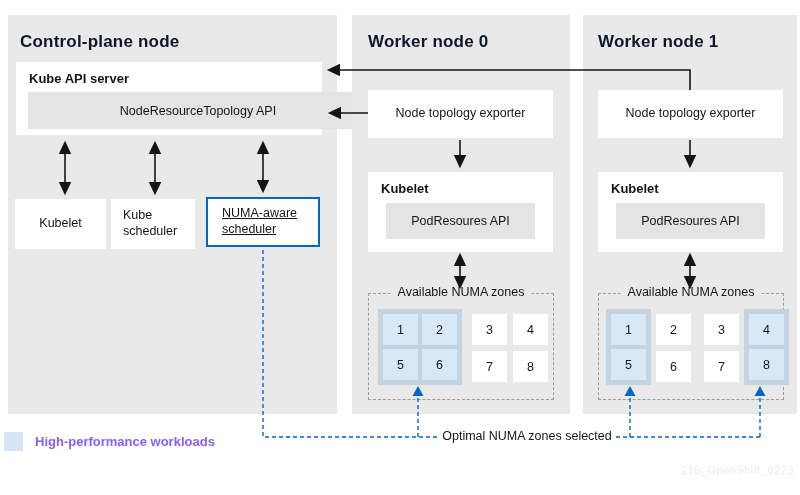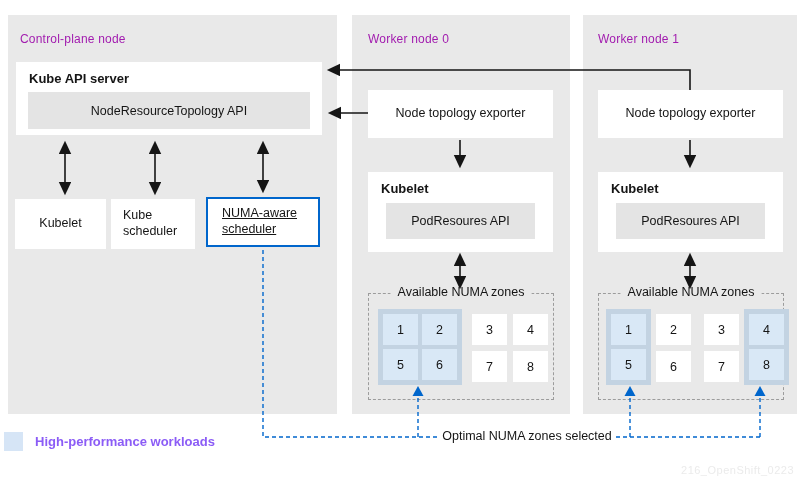--- a/index.html
+++ b/index.html
@@ -1,19 +1,19 @@
 <!DOCTYPE html>
 <html><head>
 <meta charset="utf-8">
 <style>
   html,body{margin:0;padding:0;background:#ffffff;}
   body{font-family:"Liberation Sans", sans-serif;color:#151515;}
   #stage{position:relative;width:800px;height:495px;background:#ffffff;overflow:hidden;}
   .panel{position:absolute;top:15px;height:399px;background:#e9e9e9;}
-  .panel-title{position:absolute;font-size:12px;font-weight:400;letter-spacing:.2px;color:#a21caf;}
+  .panel-title{position:absolute;font-size:17px;font-weight:700;letter-spacing:.2px;color:#0f172a;}
   .wbox{position:absolute;background:#ffffff;}
   .wbox .box-title{position:absolute;left:13px;top:9px;font-size:13px;font-weight:700;}
   .innerbox{position:absolute;background:#e4e4e4;display:flex;align-items:center;justify-content:center;font-size:12.5px;}
   .centerbox{display:flex;align-items:center;justify-content:center;text-align:left;font-size:12.5px;line-height:1.25;}
   .blue-border{border:2px solid #0066cc;text-decoration:underline;}
   .zones{position:absolute;border:1px dashed #9c9c9c;}
   .zones-label{position:absolute;top:-9px;left:50%;transform:translateX(-50%);background:#e9e9e9;padding:0 7px;font-size:12.5px;white-space:nowrap;}
   .grid-wrap{position:absolute;display:flex;align-items:flex-start;}
   .numa-group{background:#c3d3e2;padding:5px;display:grid;grid-gap:4px;}
   .g2x2{grid-template-columns:35px 35px;}
@@ -34,21 +34,21 @@
 </head>
 <body>
 
 <div id="stage">
 
   <div class="panel" style="left:8px;width:329px;">
     <div class="panel-title" style="left:12px;top:17px;">Control-plane node</div>
 
     <div class="wbox" style="left:8px;top:47px;width:306px;height:73px;">
       <div class="box-title">Kube API server</div>
-      <div class="innerbox" style="left:12px;top:30px;width:282px;height:37px;">NodeResourceTopology API</div>
+      <div class="innerbox" style="left:12px;top:30px;width:340px;height:37px;">NodeResourceTopology API</div>
     </div>
 
     <div class="wbox centerbox" style="left:7px;top:184px;width:91px;height:50px;">Kubelet</div>
     <div class="wbox centerbox" style="left:103px;top:184px;width:84px;height:50px;padding:0 12px;box-sizing:border-box;">Kube scheduler</div>
     <div class="wbox centerbox blue-border" style="left:198px;top:182px;width:114px;height:50px;padding:0 14px;box-sizing:border-box;">NUMA-aware scheduler</div>
   </div>
 
   <div class="panel" style="left:352px;width:218px;">
     <div class="panel-title" style="left:16px;top:17px;">Worker node 0</div>
 

